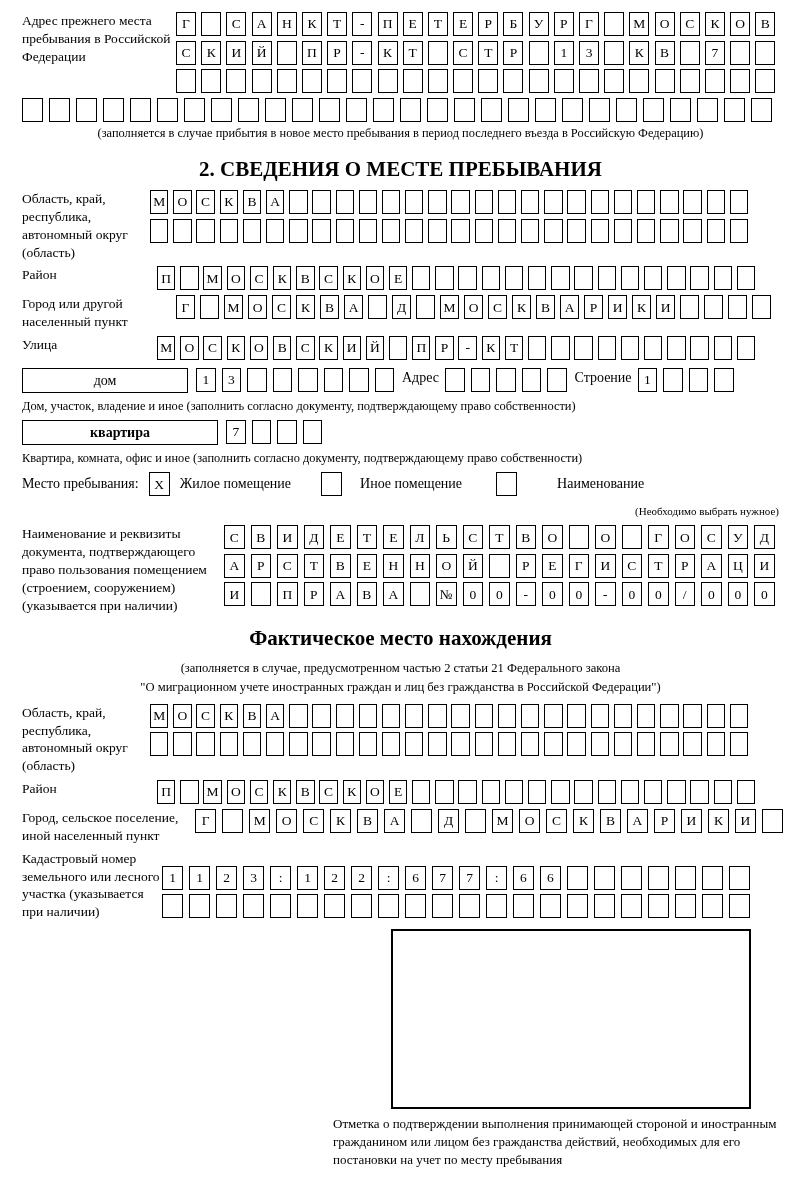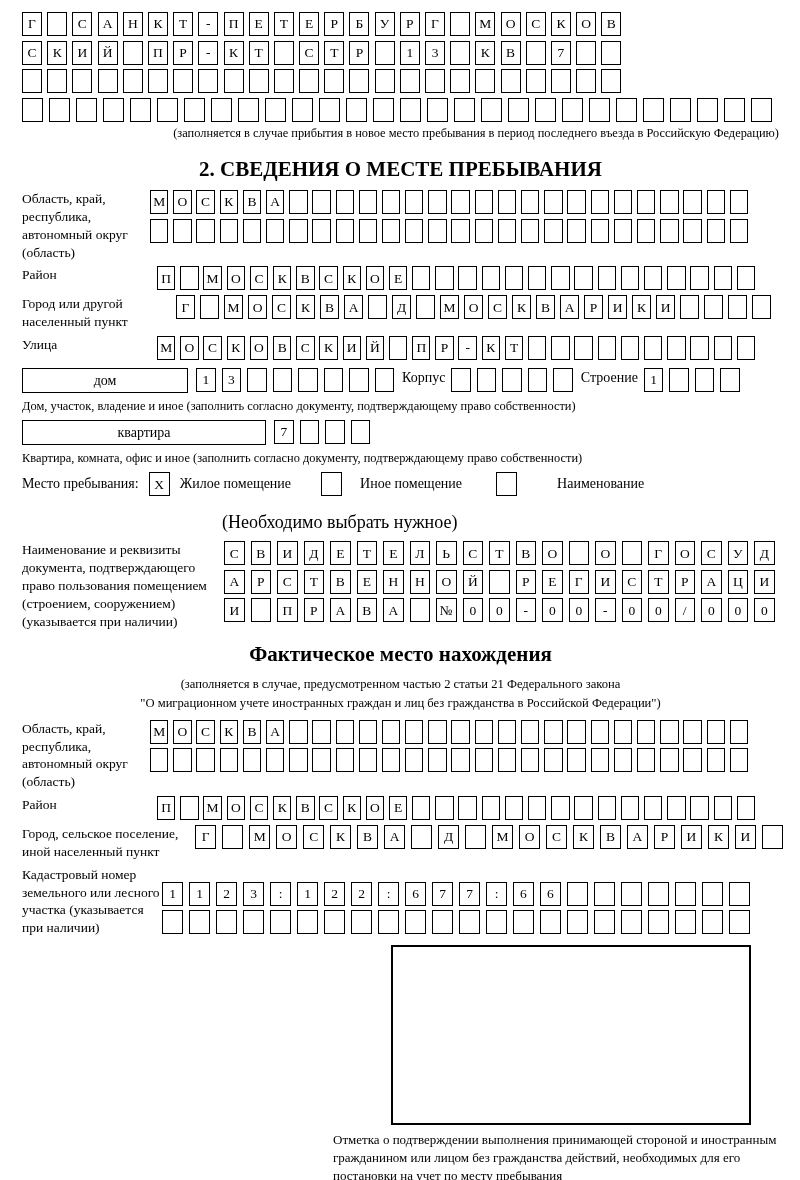--- a/index.html
+++ b/index.html
@@ -27,42 +27,43 @@
   }
   .p24{gap:5.2px}.p24 .cell{width:20px;}
   .p28{gap:6px}.p28 .cell{width:21px;}
   .p26{gap:4.8px}.p26 .cell{width:18.4px;}
   .p25{gap:5px}.p25 .cell{width:19px;}
   .p21{gap:6px}.p21 .cell{width:20.5px;}
   .p22{gap:5.6px}.p22 .cell{width:21.4px;}
   .pS{gap:6px}.pS .cell{width:19.5px;}
   .pC{gap:0}.pC .cell{width:21px;}
   .caption{font-size:12.4px;line-height:1.3;margin:1px 0 6px 0;}
-  .center{text-align:right;}
+  .center{text-align:center;}
   .sec-title{font-size:21px;font-weight:bold;text-align:center;margin:16px 0 8px 0;}
   .wide-box{
     box-sizing:border-box;border:1.5px solid #000;height:25px;
     display:flex;align-items:center;justify-content:center;font-size:14px;
   }
   .inline-label{font-size:14px;margin:2px 6px 0 8px;white-space:nowrap;}
   .mesto-row{display:flex;align-items:center;font-size:14px;margin:6px 0 3px 0;}
-  .mesto-note{font-size:18px;margin:16px 0 8px 200px;}
+  .mesto-note{font-size:11px;margin:9px 0 8px 200px;text-align:right;}
   .fact-note{font-size:12.6px;text-align:center;line-height:1.45;margin-bottom:8px;}
   .stamp-box{width:356px;height:176px;border:2px solid #000;margin:8px 28px 6px auto;background:#fff;}
   .stamp-note{width:452px;margin-left:auto;margin-right:-6px;text-align:left;font-size:13px;line-height:1.4;}
   .mt16{margin-top:16px;}
 </style>
 </head>
 <body>
 
 <div class="page">
 
 
   <div>
     <div class="form-row">
+      <div class="row-label w150">Адрес прежнего места пребывания в Российской Федерации</div>
       <div class="rows-col">
         <div class="boxes p24">
             <span class="cell">Г</span>
             <span class="cell"></span>
             <span class="cell">С</span>
             <span class="cell">А</span>
             <span class="cell">Н</span>
             <span class="cell">К</span>
             <span class="cell">Т</span>
             <span class="cell">-</span>
@@ -334,40 +335,40 @@
     <div class="boxes pS" style="margin-left:8px;">
         <span class="cell">1</span>
         <span class="cell">3</span>
         <span class="cell"></span>
         <span class="cell"></span>
         <span class="cell"></span>
         <span class="cell"></span>
         <span class="cell"></span>
         <span class="cell"></span>
       </div>
-    <div class="inline-label">Корпус</div>
+    <div class="inline-label">Адрес</div>
     <div class="boxes pS">
         <span class="cell"></span>
         <span class="cell"></span>
         <span class="cell"></span>
         <span class="cell"></span>
         <span class="cell"></span>
       </div>
     <div class="inline-label">Строение</div>
     <div class="boxes pS">
         <span class="cell">1</span>
         <span class="cell"></span>
         <span class="cell"></span>
         <span class="cell"></span>
       </div>
   </div>
   <div class="caption">Дом, участок, владение и иное (заполнить согласно документу, подтверждающему право собственности)</div>
 
   <div class="form-row">
-    <div class="wide-box" style="width:244px;">квартира</div>
+    <div class="wide-box" style="width:196px;font-weight:bold;">квартира</div>
     <div class="boxes pS" style="margin-left:8px;">
         <span class="cell">7</span>
         <span class="cell"></span>
         <span class="cell"></span>
         <span class="cell"></span>
       </div>
   </div>
   <div class="caption">Квартира, комната, офис и иное (заполнить согласно документу, подтверждающему право собственности)</div>
 
   <div class="mesto-row">

